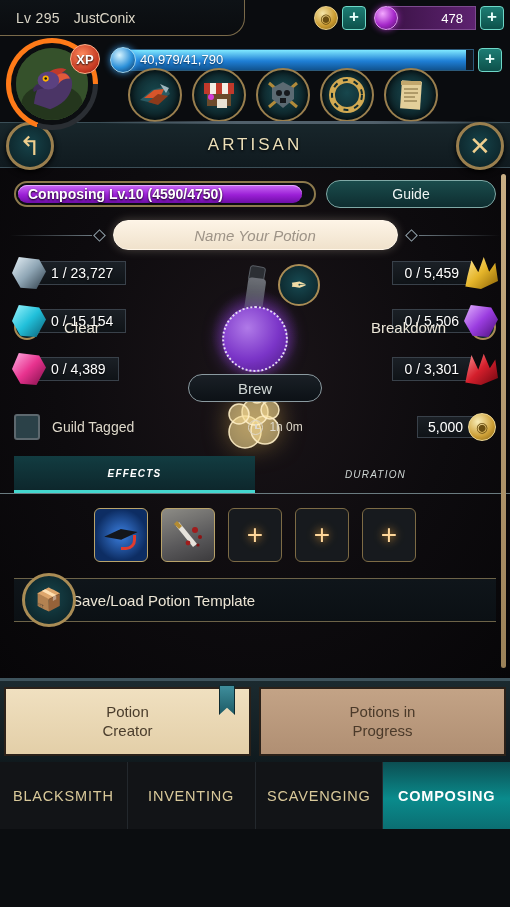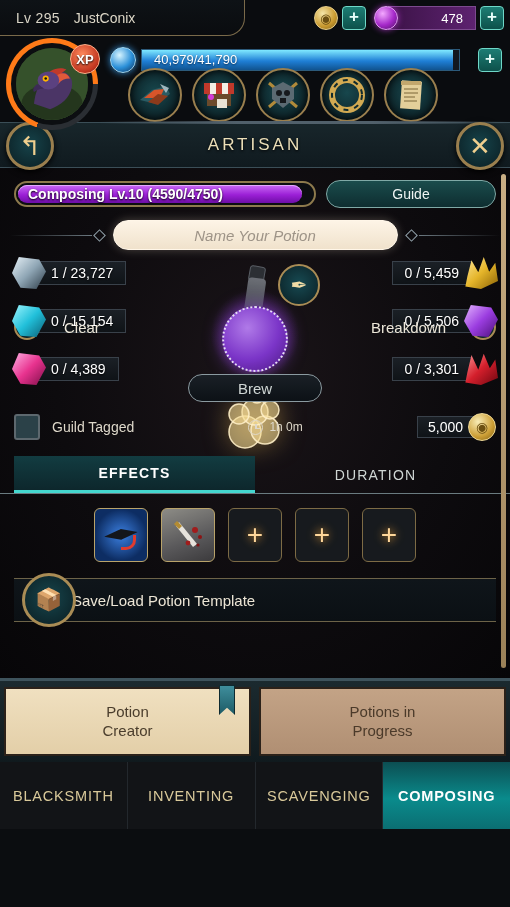--- a/index.html
+++ b/index.html
@@ -80,21 +80,21 @@
     position: absolute; right: -2px; top: 6px; width: 30px; height: 30px;
     border-radius: 50%;
     background: radial-gradient(circle at 40% 35%, #ff8a5c, #c0341f 70%, #6d1408);
     border: 1px solid #ffb08a;
     color: #fff; font-size: 13px; font-weight: bold;
     display: flex; align-items: center; justify-content: center;
     text-shadow: 0 1px 2px #000; z-index: 11;
   }
   .xp-bar-wrap {
     position: absolute; left: 110px; right: 8px; top: 10px;
-    height: 27px; display: flex; align-items: center; gap: 14px;
+    height: 27px; display: flex; align-items: center;
   }
   .xp-orb {
     width: 26px; height: 26px; border-radius: 50%; flex: 0 0 26px; z-index: 3;
     background: radial-gradient(circle at 35% 30%, #d6f4ff, #2a8fd8 55%, #0d2c52);
     border: 1px solid #9fd8f5; box-shadow: 0 0 7px rgba(60,170,255,.8);
   }
   .xp-bar {
     flex: 1; height: 22px; margin-left: -9px; position: relative;
     background: #121820; border: 1px solid #2c5a7a; overflow: hidden;
   }
@@ -320,21 +320,21 @@
   }
 
   
   .tabs {
     position: absolute; left: 0; right: 0; top: 288px;
     display: flex; padding: 0 14px;
     border-bottom: 1px solid #6a7b80;
   }
   .tab {
     flex: 1; height: 37px; display: flex; align-items: center; justify-content: center;
-    font-size: 14px; letter-spacing: 1.2px; color: #cfd6d4;
+    font-size: 10px; letter-spacing: 1.2px; color: #cfd6d4; font-style: italic;
   }
   .tab.active {
     background: linear-gradient(180deg,#123c41,#0d272c);
     border-bottom: 3px solid #44d7cf;
     color: #ffffff; font-weight: bold;
   }
 
   .slots {
     position: absolute; left: 0; right: 0; top: 340px;
     display: flex; justify-content: center; gap: 13px;

